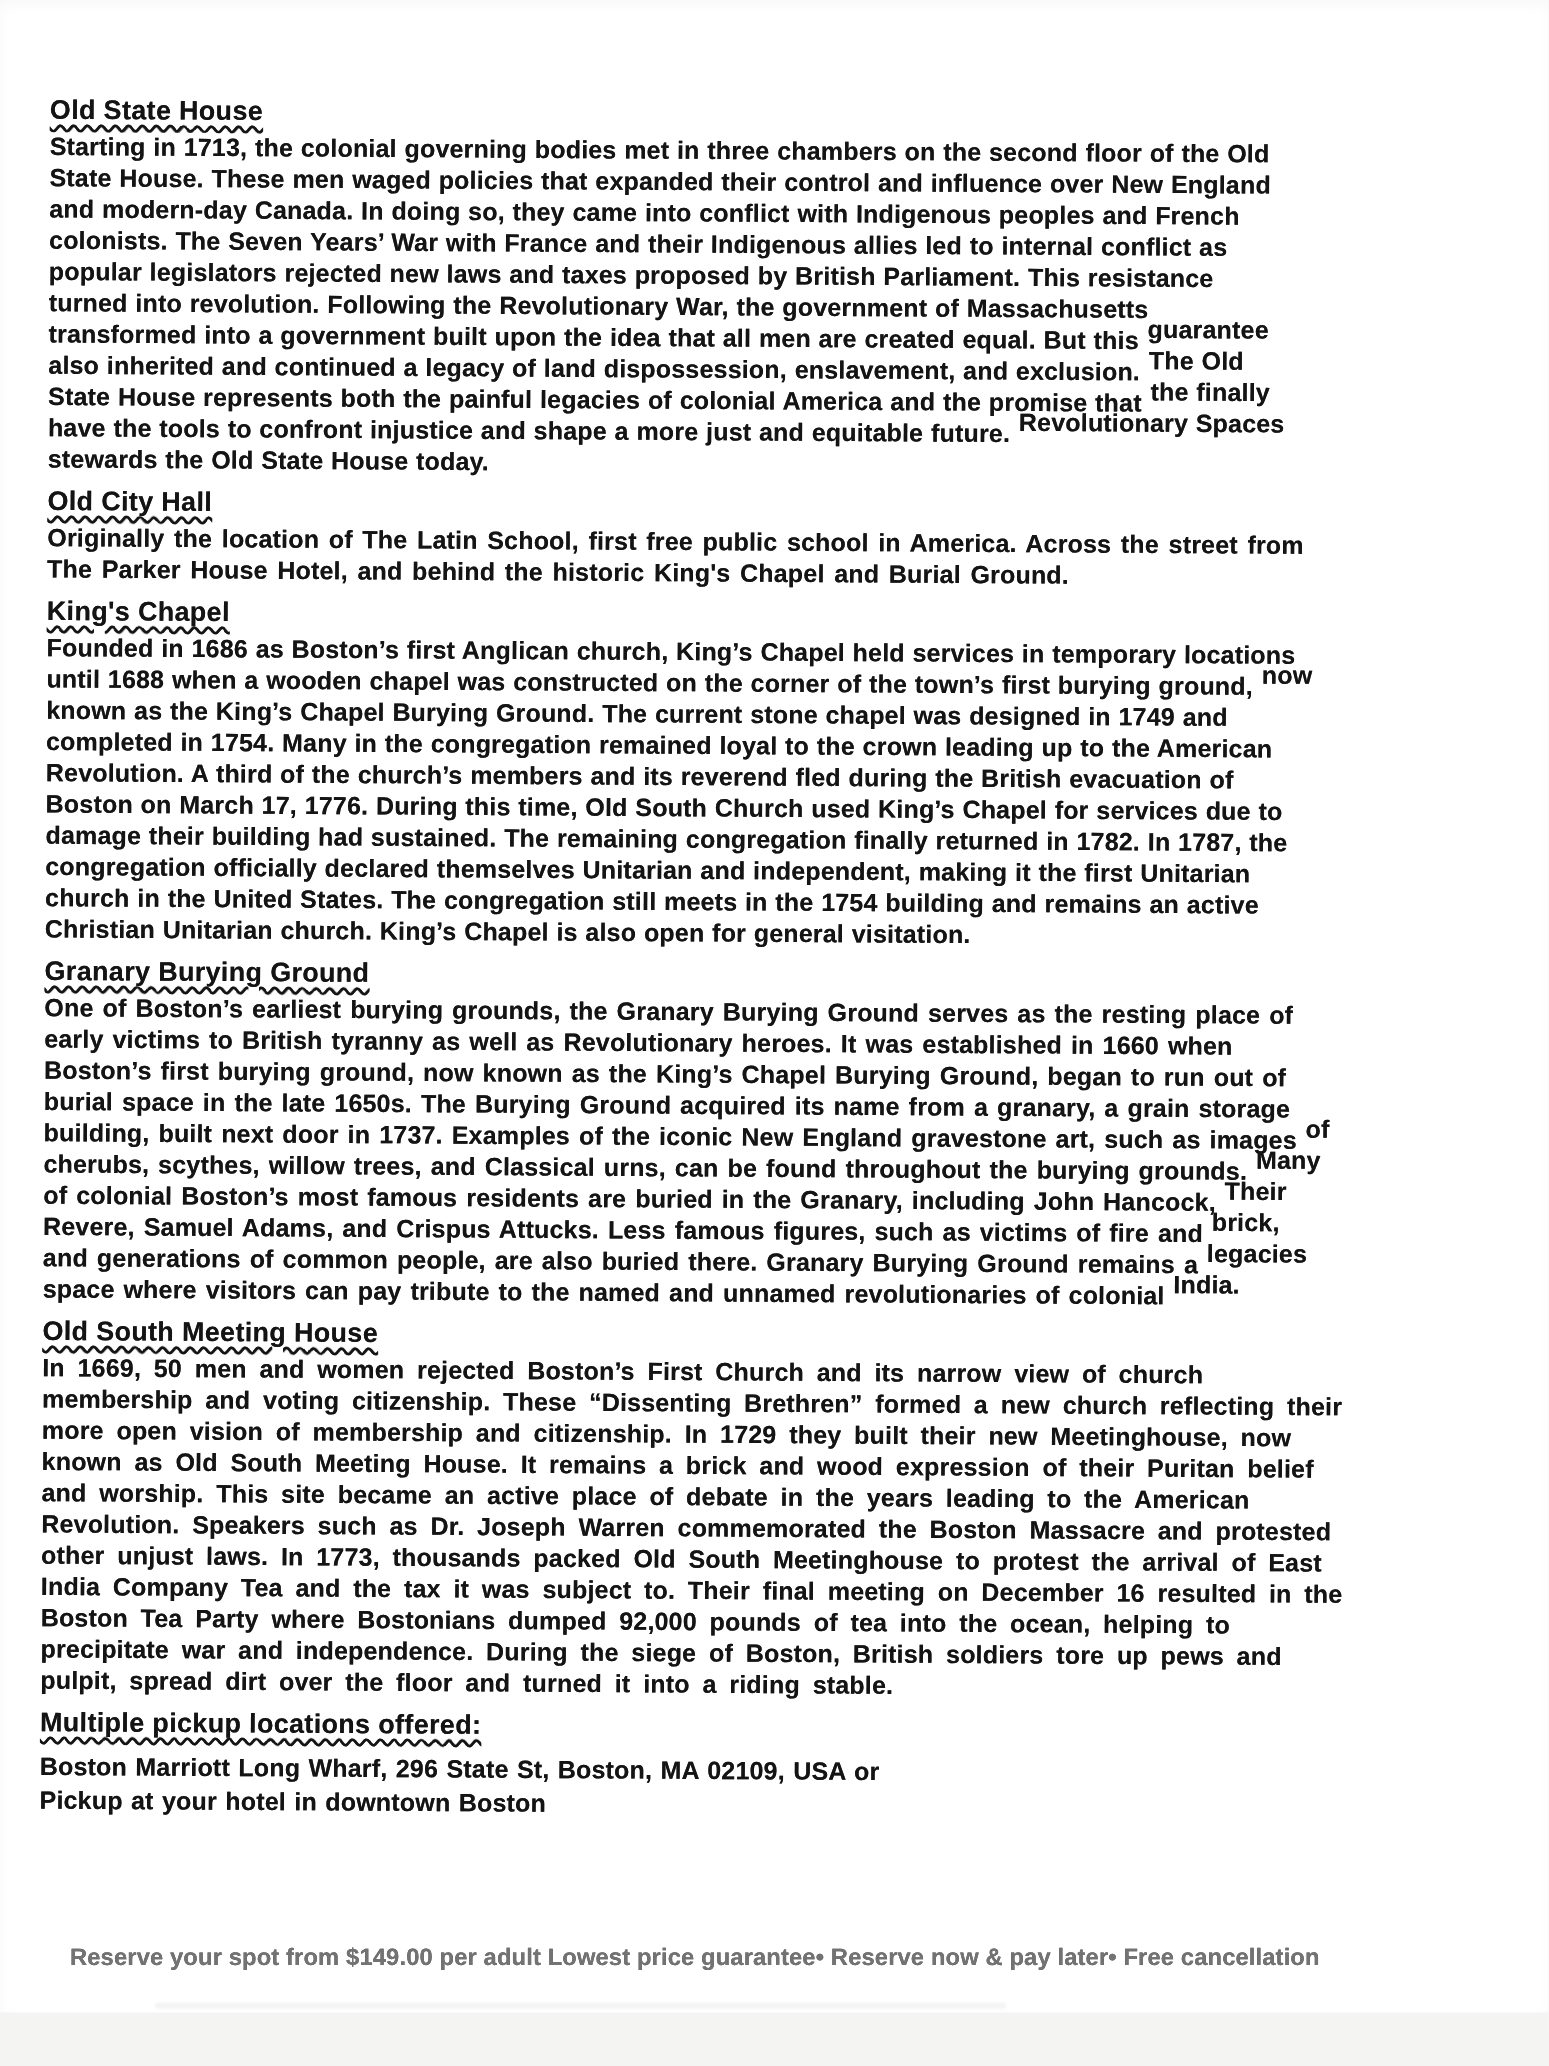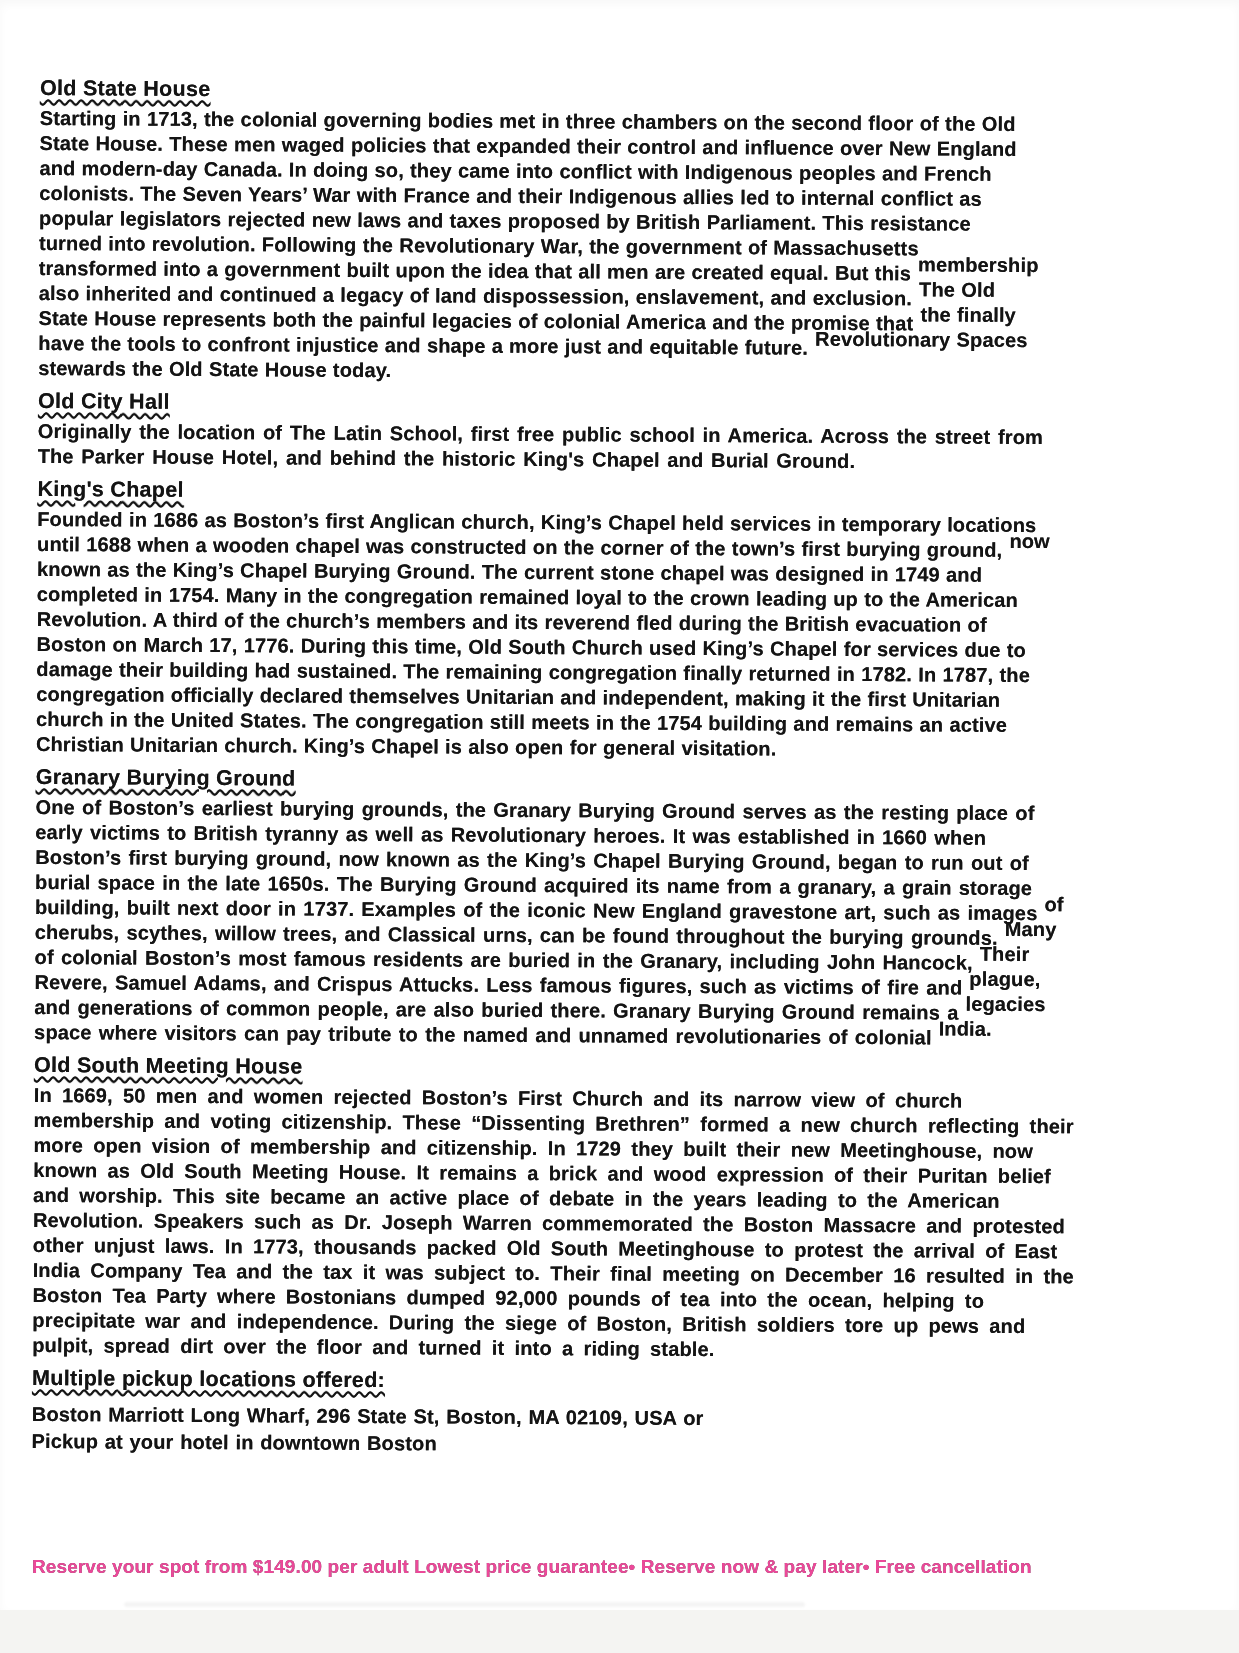--- a/index.html
+++ b/index.html
@@ -52,25 +52,25 @@
     transform: translateY(-9px);
     margin-left: 7px;
   }
   .sec-old-city-hall .line { word-spacing: 2px; }
   .sec-granary-burying-ground .line { word-spacing: 1.5px; }
   .sec-old-south-meeting-house .line { word-spacing: 4.5px; }
   .sec-multiple-pickup .para { margin-top: 10px; }
   .sec-multiple-pickup .line { line-height: 27px; word-spacing: 1px; }
   .footer-line {
     position: absolute;
-    left: 32px; top: 1556px;
+    left: 56px; top: 1556px;
     font-weight: bold;
     font-size: 19px;
     letter-spacing: 0.1px;
-    color: #ec4899;
+    color: #737373;
     white-space: nowrap;
     text-shadow: 0 0 0.5px rgba(0,0,0,0.7);
   }
   .scan-smudge {
     position: absolute;
     left: 10%; bottom: 3px;
     width: 55%; height: 5px;
     background: rgba(0,0,0,0.045);
     border-radius: 3px;
     filter: blur(1px);
@@ -84,21 +84,21 @@
     <div>
         <section class="doc-section sec-old-state-house">
           <h2 class="heading">Old State House</h2>
           <div class="para">
             <div class="line"><span>Starting in 1713, the colonial governing bodies met in three chambers on the second floor of the Old</span></div>
             <div class="line"><span>State House. These men waged policies that expanded their control and influence over New England</span></div>
             <div class="line"><span>and modern-day Canada. In doing so, they came into conflict with Indigenous peoples and French</span></div>
             <div class="line"><span>colonists. The Seven Years’ War with France and their Indigenous allies led to internal conflict as</span></div>
             <div class="line"><span>popular legislators rejected new laws and taxes proposed by British Parliament. This resistance</span></div>
             <div class="line"><span>turned into revolution. Following the Revolutionary War, the government of Massachusetts</span></div>
-            <div class="line"><span>transformed into a government built upon the idea that all men are created equal. But this</span><span class="raised">membership</span></div>
+            <div class="line"><span>transformed into a government built upon the idea that all men are created equal. But this</span><span class="raised">guarantee</span></div>
             <div class="line"><span>also inherited and continued a legacy of land dispossession, enslavement, and exclusion.</span><span class="raised">The Old</span></div>
             <div class="line"><span>State House represents both the painful legacies of colonial America and the promise that</span><span class="raised">the finally</span></div>
             <div class="line"><span>have the tools to confront injustice and shape a more just and equitable future.</span><span class="raised">Revolutionary Spaces</span></div>
             <div class="line"><span>stewards the Old State House today.</span></div>
           </div>
         </section>
         <section class="doc-section sec-old-city-hall">
           <h2 class="heading">Old City Hall</h2>
           <div class="para">
             <div class="line"><span>Originally the location of The Latin School, first free public school in America. Across the street from</span></div>
@@ -123,21 +123,21 @@
         <section class="doc-section sec-granary-burying-ground">
           <h2 class="heading">Granary Burying Ground</h2>
           <div class="para">
             <div class="line"><span>One of Boston’s earliest burying grounds, the Granary Burying Ground serves as the resting place of</span></div>
             <div class="line"><span>early victims to British tyranny as well as Revolutionary heroes. It was established in 1660 when</span></div>
             <div class="line"><span>Boston’s first burying ground, now known as the King’s Chapel Burying Ground, began to run out of</span></div>
             <div class="line"><span>burial space in the late 1650s. The Burying Ground acquired its name from a granary, a grain storage</span></div>
             <div class="line"><span>building, built next door in 1737. Examples of the iconic New England gravestone art, such as images</span><span class="raised">of</span></div>
             <div class="line"><span>cherubs, scythes, willow trees, and Classical urns, can be found throughout the burying grounds.</span><span class="raised">Many</span></div>
             <div class="line"><span>of colonial Boston’s most famous residents are buried in the Granary, including John Hancock,</span><span class="raised">Their</span></div>
-            <div class="line"><span>Revere, Samuel Adams, and Crispus Attucks. Less famous figures, such as victims of fire and</span><span class="raised">plague,</span></div>
+            <div class="line"><span>Revere, Samuel Adams, and Crispus Attucks. Less famous figures, such as victims of fire and</span><span class="raised">brick,</span></div>
             <div class="line"><span>and generations of common people, are also buried there. Granary Burying Ground remains a</span><span class="raised">legacies</span></div>
             <div class="line"><span>space where visitors can pay tribute to the named and unnamed revolutionaries of colonial</span><span class="raised">India.</span></div>
           </div>
         </section>
         <section class="doc-section sec-old-south-meeting-house">
           <h2 class="heading">Old South Meeting House</h2>
           <div class="para">
             <div class="line"><span>In 1669, 50 men and women rejected Boston’s First Church and its narrow view of church</span></div>
             <div class="line"><span>membership and voting citizenship. These “Dissenting Brethren” formed a new church reflecting their</span></div>
             <div class="line"><span>more open vision of membership and citizenship. In 1729 they built their new Meetinghouse, now</span></div>

